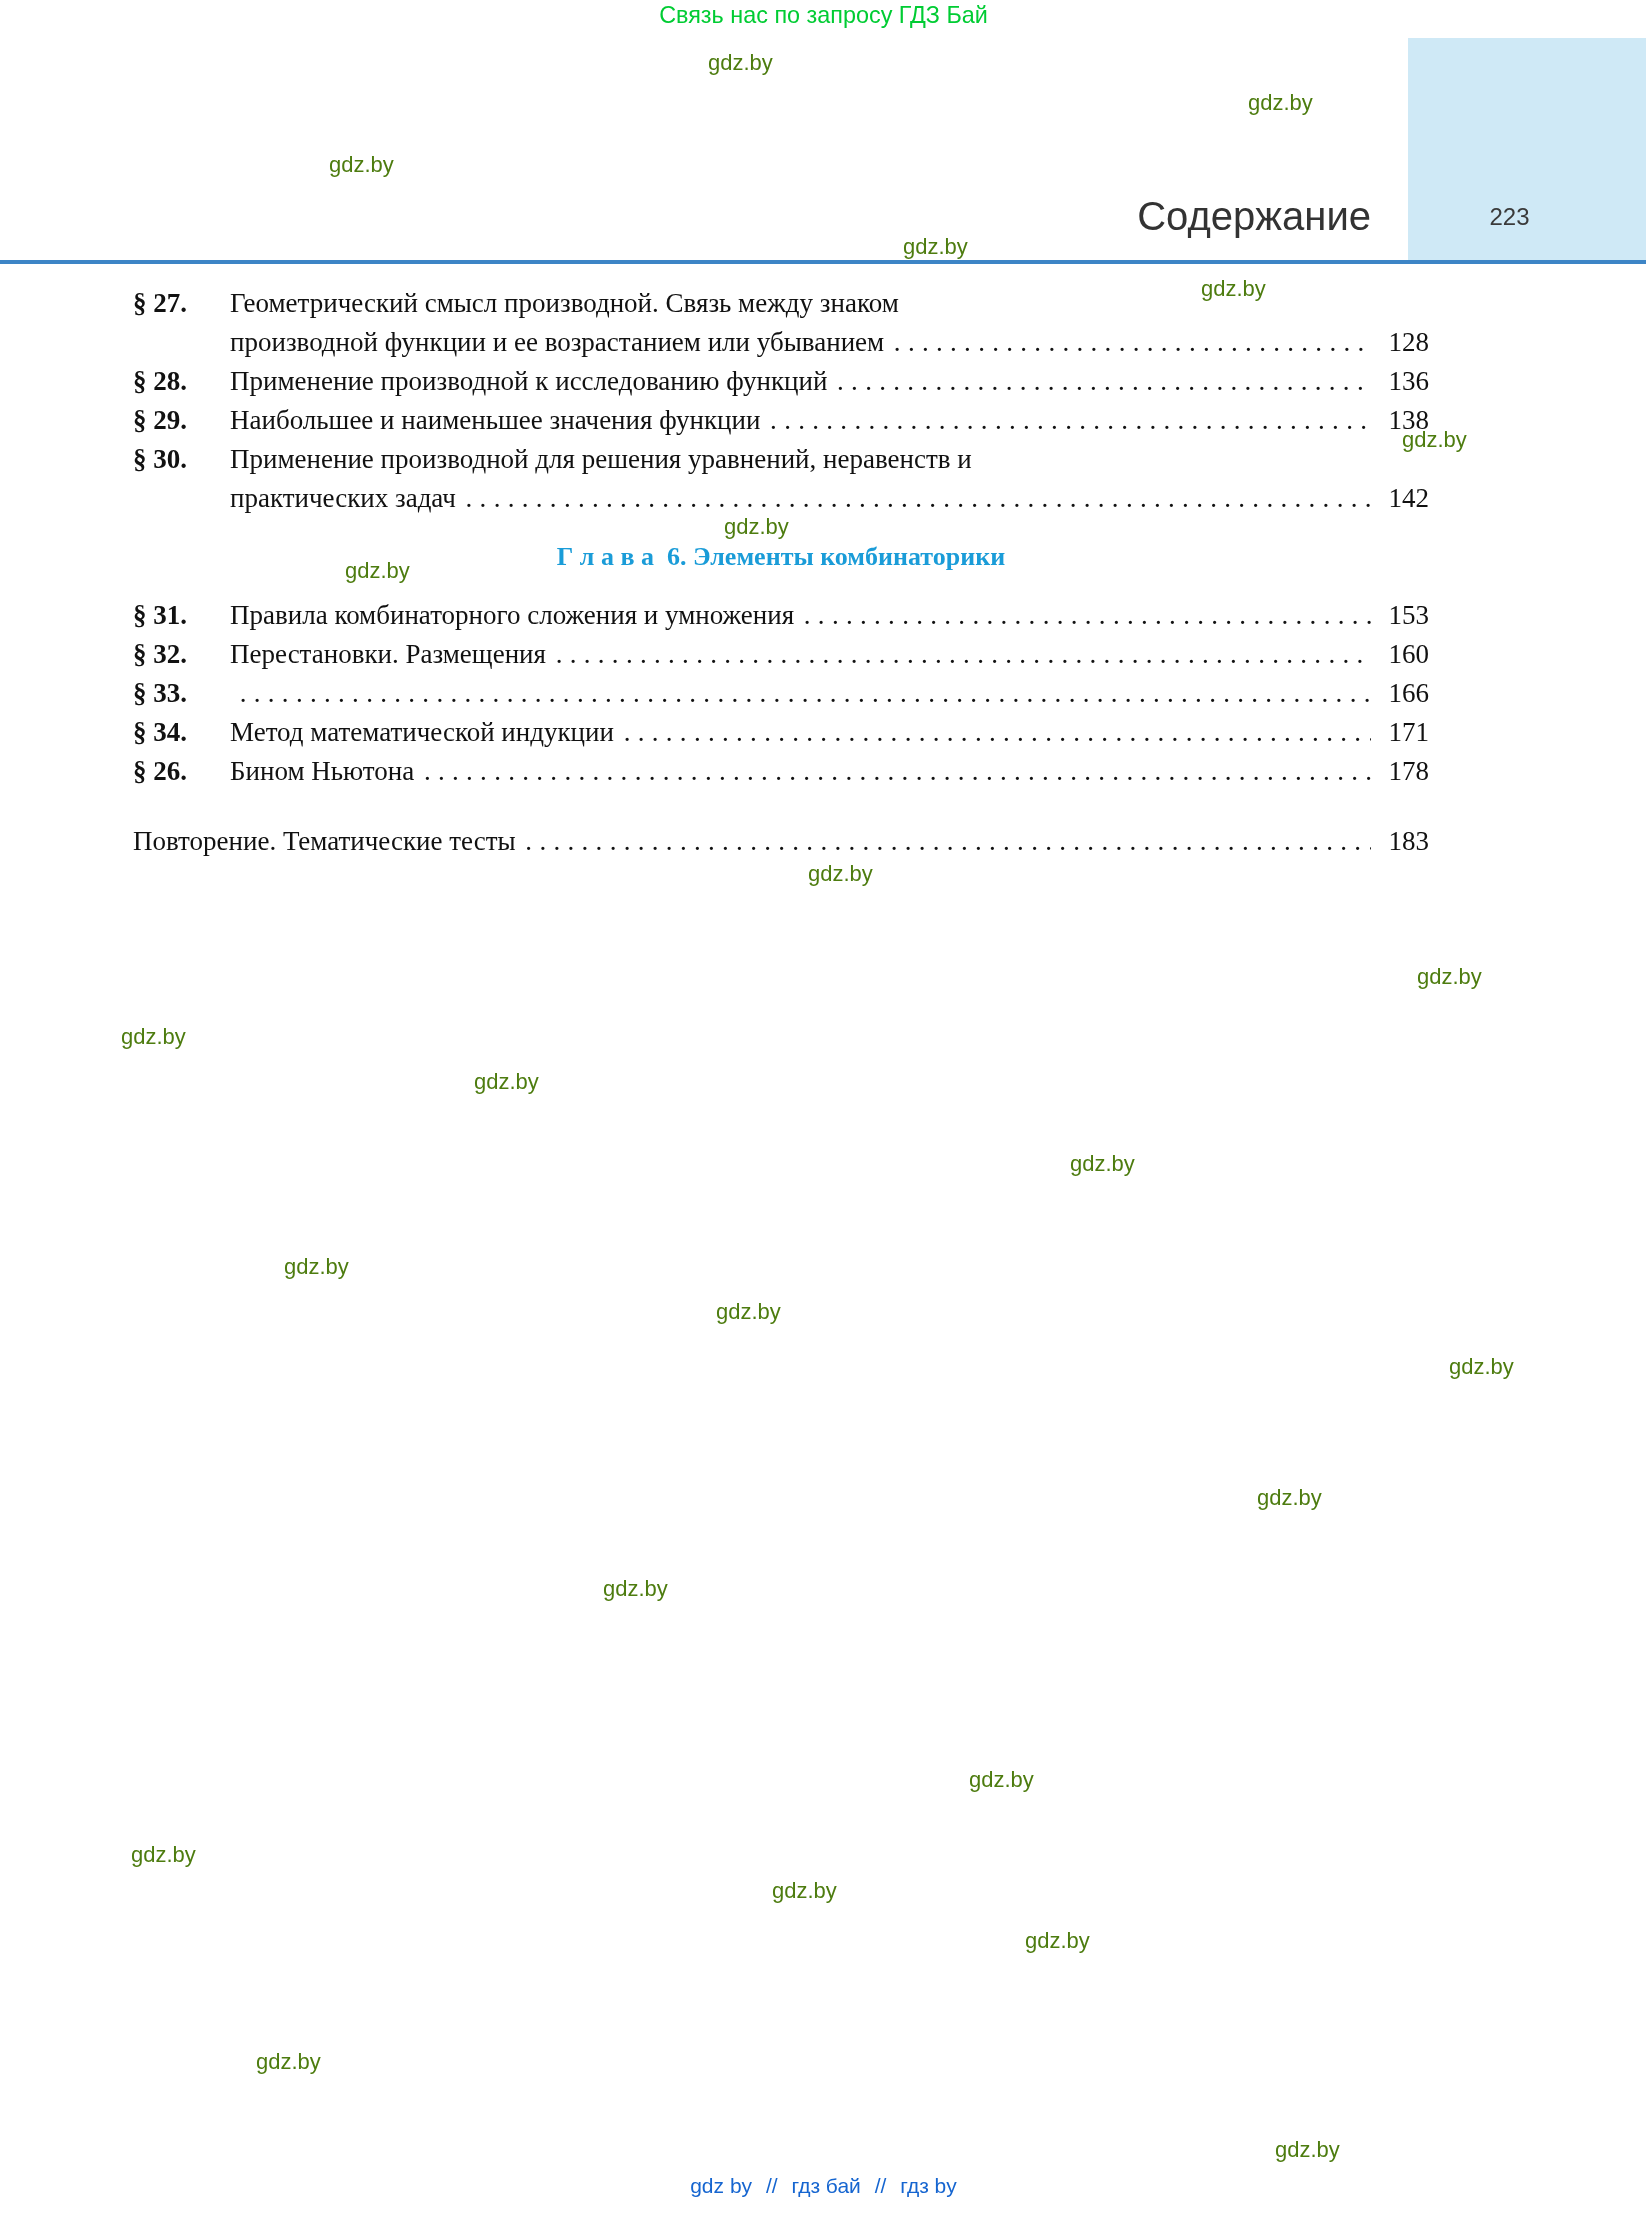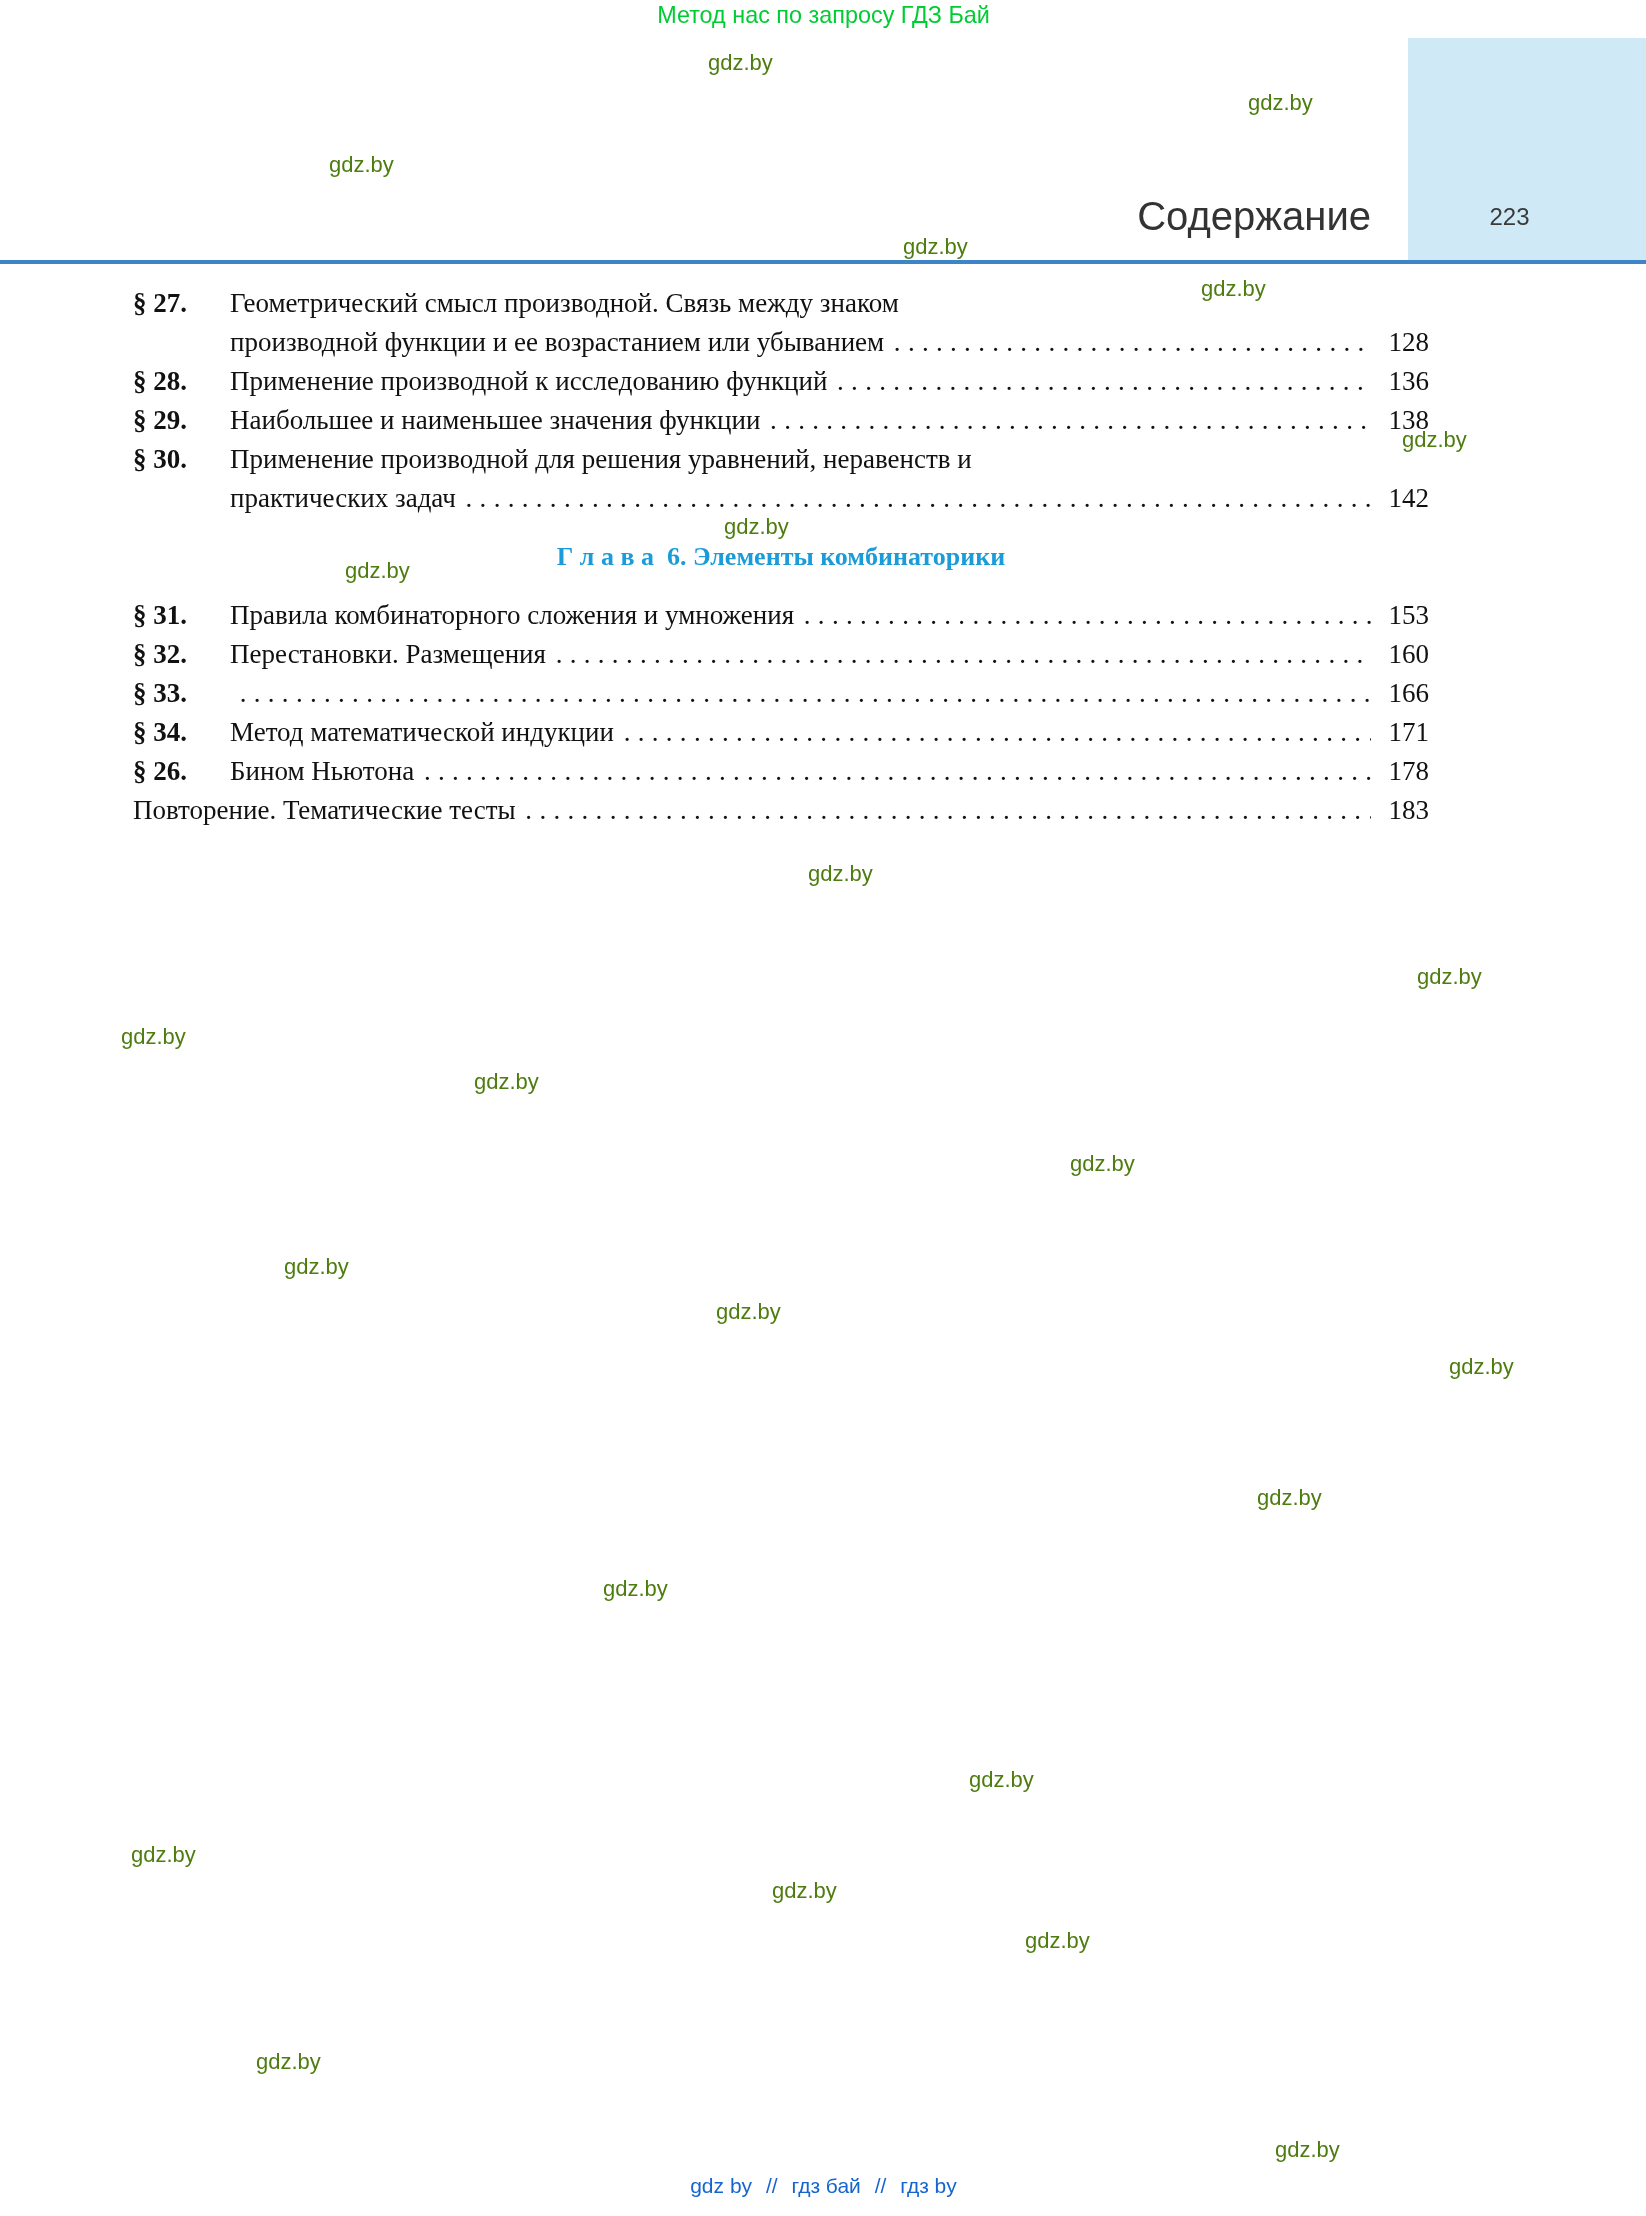--- a/index.html
+++ b/index.html
@@ -59,40 +59,40 @@
   .pg { flex:0 0 58px; text-align:right; }
   .chapter-heading {
     margin:19.3px 0 19.3px 0;
     line-height:39px;
     text-align:center;
     font-weight:bold;
     font-size:26px;
     color:#1a9cd8;
     white-space:pre;
   }
-  .repetition { }
+  .repetition { margin-top:31px; }
 
   
   .copyright {
     position:absolute; left:50%; top:2050px; transform:translateX(-50%);
     font-size:39px; color:#f2a0b0; white-space:nowrap;
   }
   .footer-links {
     position:absolute; left:50%; top:2174px; transform:translateX(-50%);
     font-size:21px; color:#1565d0; white-space:nowrap;
   }
   .flink { color:#1565d0; cursor:pointer; }
   .fsep  { color:#1565d0; margin:0 8px; }
 </style>
 </head>
 <body>
 
 <div class="page">
 
-  <div class="banner">Метод нас по запросу ГДЗ Бай</div>
+  <div class="banner">Связь нас по запросу ГДЗ Бай</div>
 
   <div class="wm" style="left:708px;  top:50px;">gdz.by</div>
   <div class="wm" style="left:1248px; top:90px;">gdz.by</div>
   <div class="wm" style="left:329px;  top:152px;">gdz.by</div>
   <div class="wm" style="left:903px; top:234px;">gdz.by</div>
   <div class="wm" style="left:1201px; top:276px;">gdz.by</div>
   <div class="wm" style="left:1402px; top:427px;">gdz.by</div>
   <div class="wm" style="left:724px;  top:514px;">gdz.by</div>
   <div class="wm" style="left:345px;  top:558px;">gdz.by</div>
   <div class="wm" style="left:808px; top:861px;">gdz.by</div>

